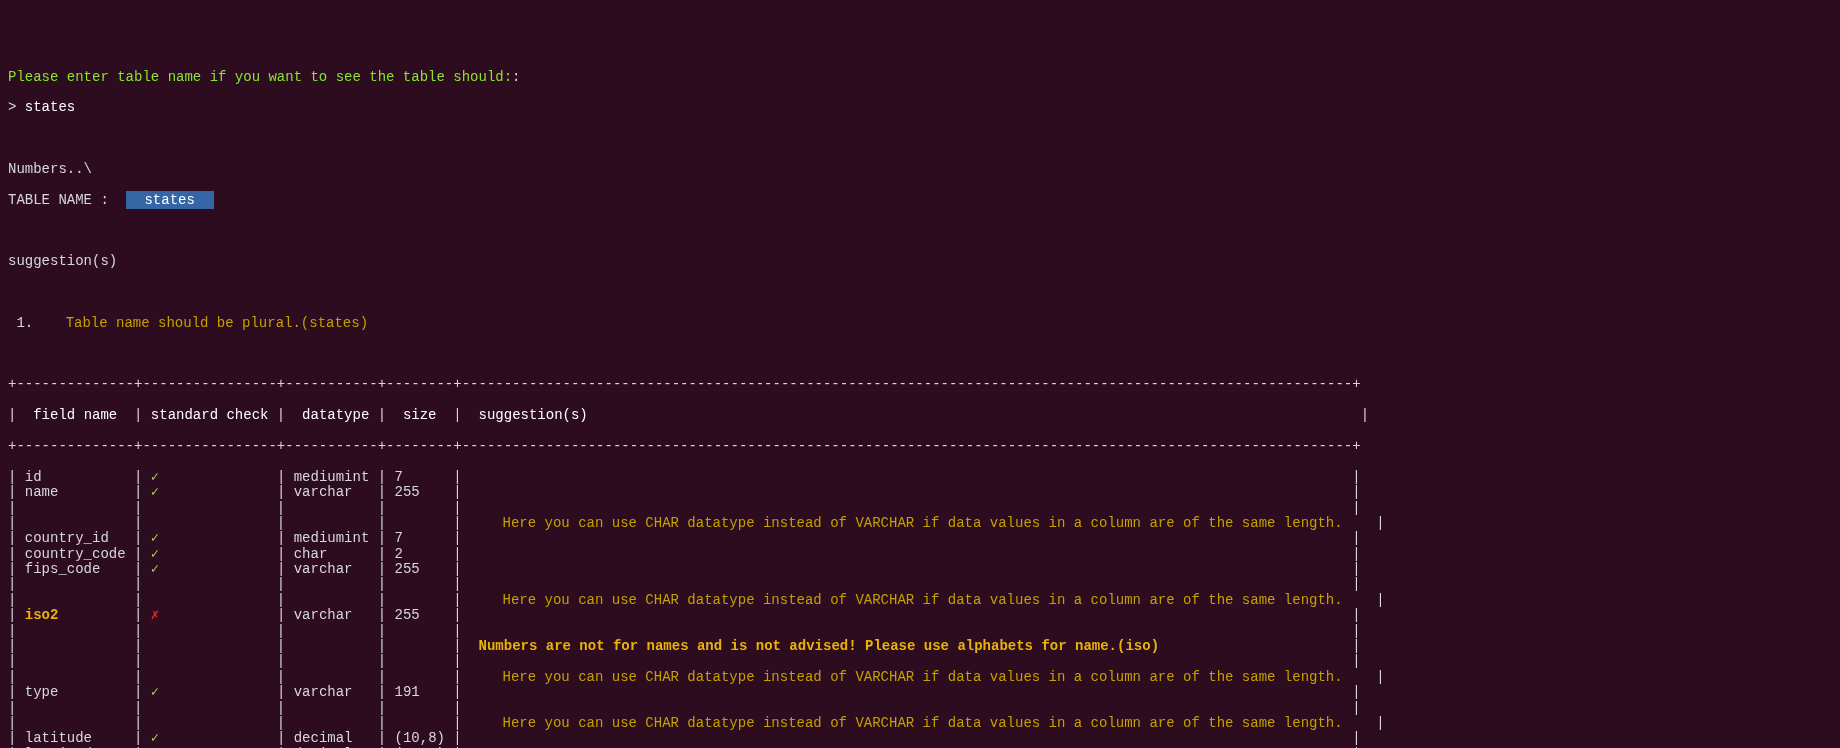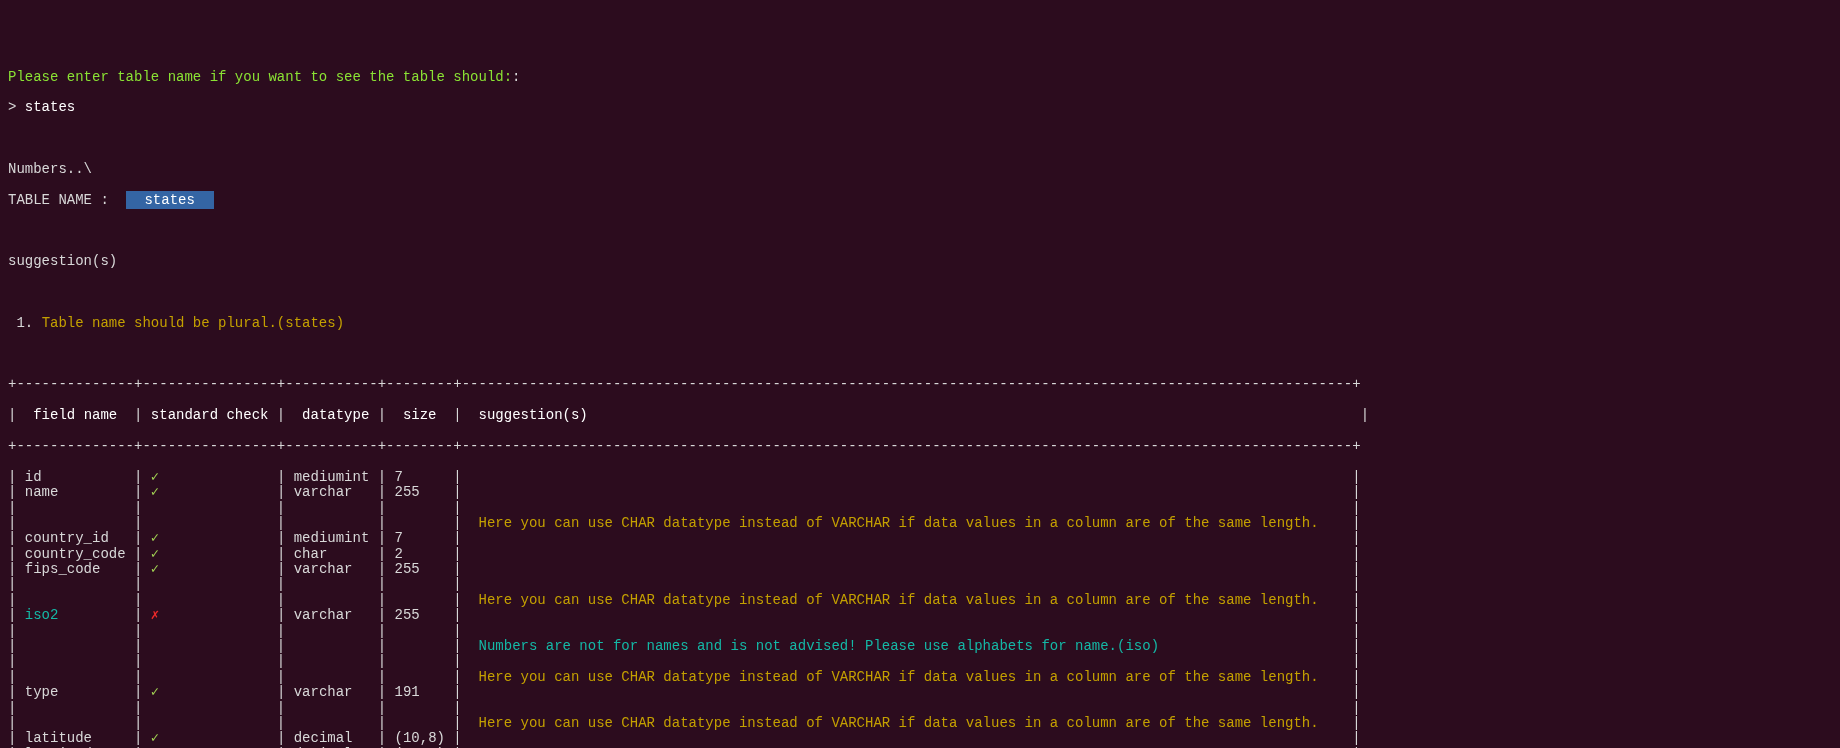--- a/index.html
+++ b/index.html
@@ -8,22 +8,22 @@
     background: #2c0c1e;
     font-family: 'Consolas', 'Monaco', 'Courier New', monospace;
     font-size: 14px;
     line-height: 1.1;
     color: #e0e0e0;
     white-space: pre;
   }
   .green { color: #8ae234; }
   .white { color: #ffffff; }
   .default { color: #d8d8d8; }
-  .yellow { color: #c4a000; }
-  .red { color: #14b8a6; }
+  .yellow { color: #c4a000; margin-left: 24px; }
+  .red { color: #eab308; font-weight: bold; }
   .check { color: #9fce52; }
   .cross { color: #ef2929; }
   .hl {
     background: #3465a4;
     color: #ffffff;
     padding: 1px 2px;
   }
   .row { display: block; }
 </style>
 </head>

